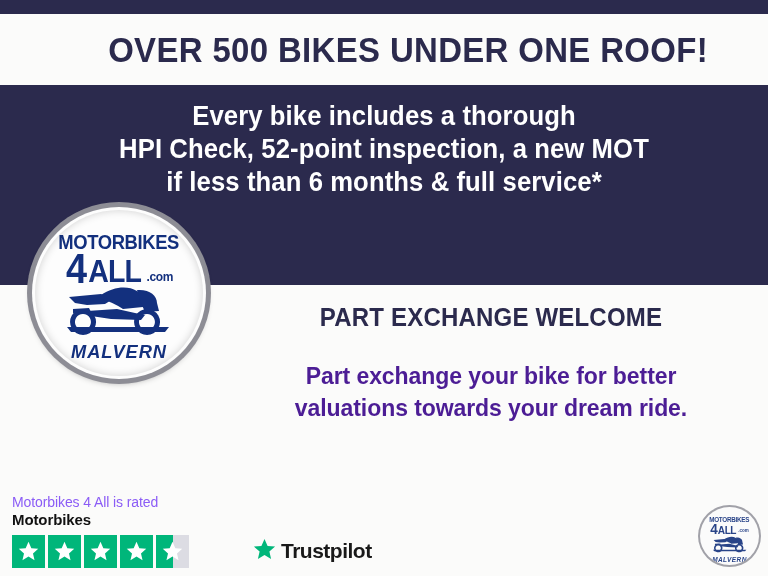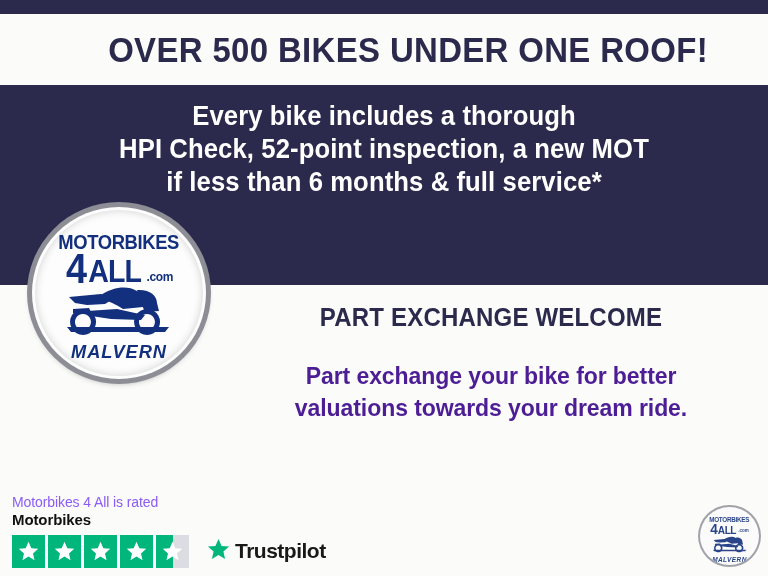--- a/index.html
+++ b/index.html
@@ -120,21 +120,21 @@
   .tp{
     position:absolute;left:12px;top:494px;
   }
   .tp-rated{
     color:#8b5cf6;font-size:14px;line-height:1.15;letter-spacing:-.1px;
   }
   .tp-score{
     color:#111111;font-size:15px;font-weight:bold;line-height:1.25;
     letter-spacing:-.1px;margin-top:1px;
   }
-  .tp-row{display:flex;align-items:center;margin-top:5px;}
+  .tp-row{display:flex;align-items:center;margin-top:5px;gap:46px;}
   .tp-stars{display:flex;gap:3px;}
   .tp-star{
     position:relative;width:33px;height:33px;background:#00b67a;
     display:flex;align-items:center;justify-content:center;
   }
   .tp-star.half{background:#dcdce3;}
   .tp-star.half:before{
     content:"";position:absolute;left:0;top:0;width:50%;height:100%;
     background:#00b67a;
   }

